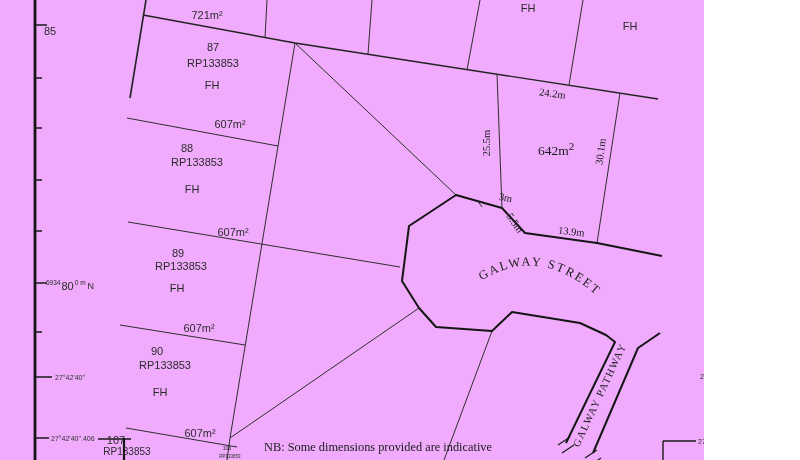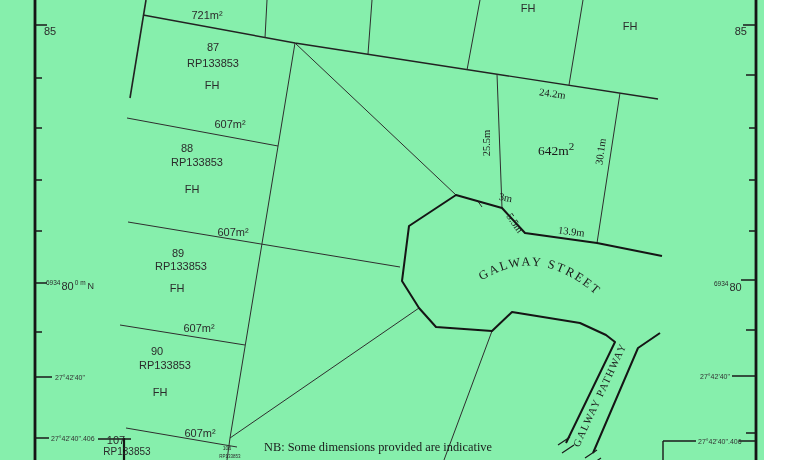--- a/index.html
+++ b/index.html
@@ -1,18 +1,18 @@
 <!DOCTYPE html>
 <html><head>
 <meta charset="utf-8">
 <style>
   html,body{margin:0;padding:0;background:#fff;}
   .stage{
-    width:764px;height:460px;position:relative;overflow:hidden;
-    background:#86efac;
+    width:704px;height:460px;position:relative;overflow:hidden;
+    background:#f0abfc;
     font-family:"Liberation Sans", sans-serif;
   }
   svg{display:block;}
   .sans{font-family:"Liberation Sans", sans-serif;fill:#2b2b2b;}
   .serif{font-family:"Liberation Serif", serif;fill:#1a1a1a;}
   .dim{font-size:10.5px;}
   .lot{font-size:11px;}
   .tiny{font-size:5px;}
   .coord{font-size:7px;fill:#333;}
 </style>

